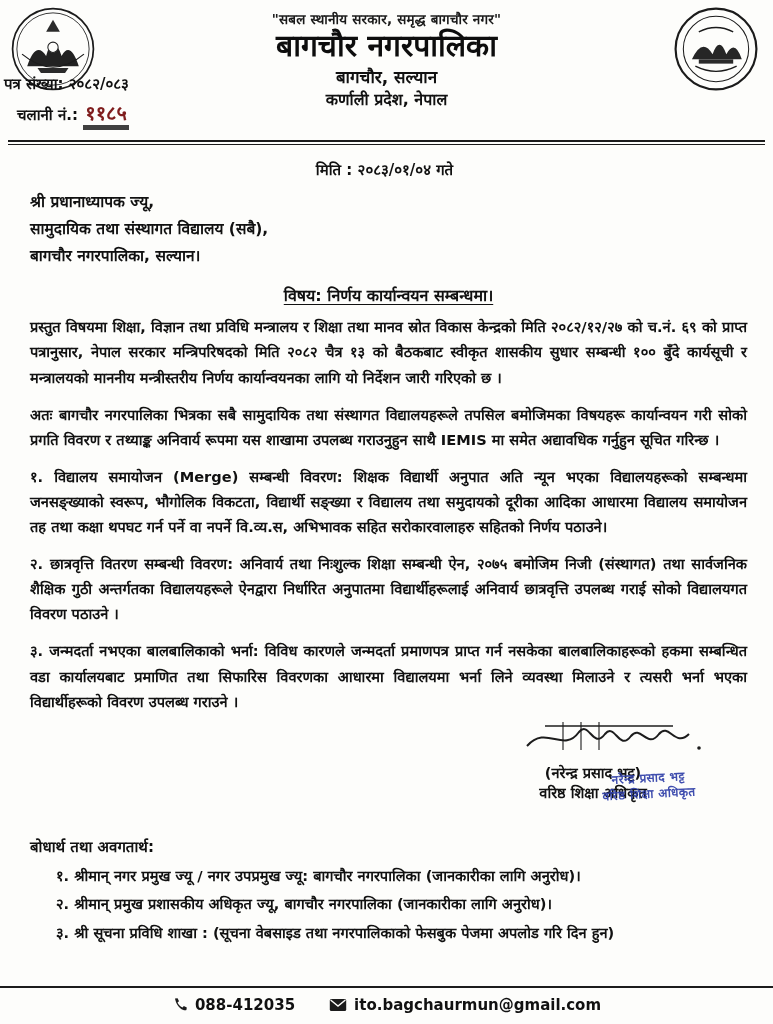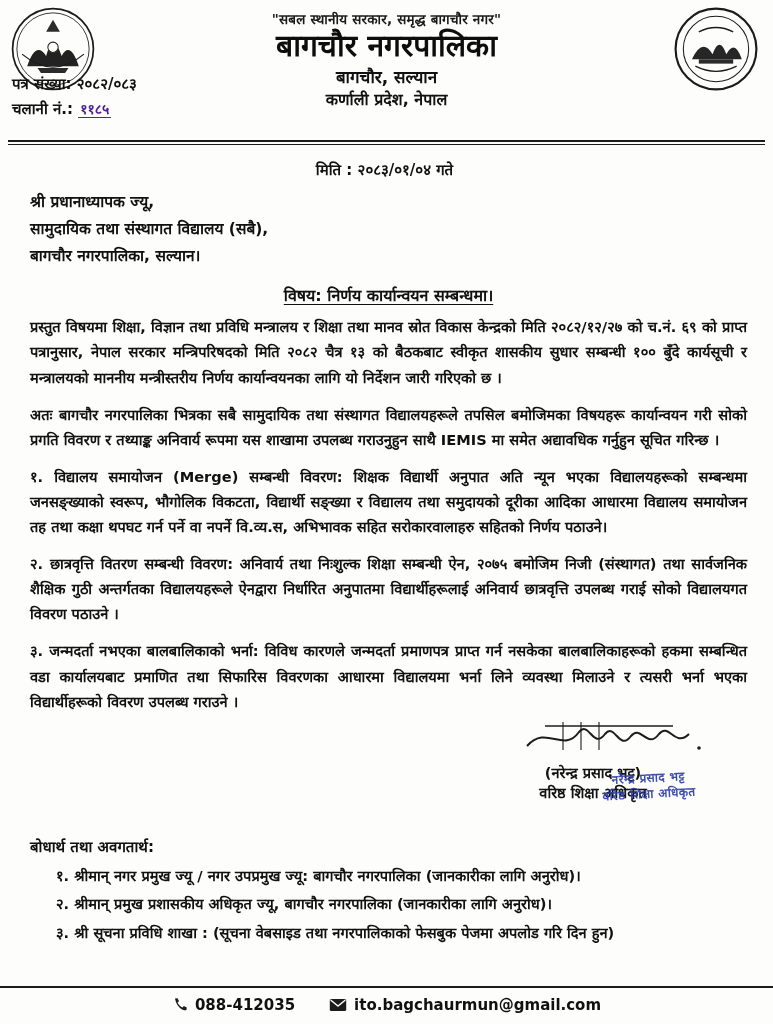--- a/index.html
+++ b/index.html
@@ -67,33 +67,34 @@
     font-weight: bold;
     margin-top: 2px;
   }
   .org-province {
     font-size: 16px;
     font-weight: bold;
   }
 
   .ref-block {
     position: absolute;
-    left: 12px;
+    left: 4px;
     top: 72px;
     font-size: 15px;
     line-height: 1.65;
     font-weight: bold;
+    text-align: right;
   }
   .ref-line { white-space: nowrap; }
   .ref-handwritten {
     font-family: "DejaVu Serif", serif;
-    font-size: 14px;
-    border-bottom: 1px solid #404040;
+    font-size: 20px;
+    border-bottom: 5px solid #404040;
     padding: 0 2px;
-    color: #4c1d95;
+    color: #7f1d1d;
   }
 
   .rule {
     height: 0;
     border-top: 2px solid #1c1c1c;
     margin: 0 8px 0 8px;
   }
   .rule.thin {
     border-top: 1px solid #1c1c1c;
     margin-top: 2px;

